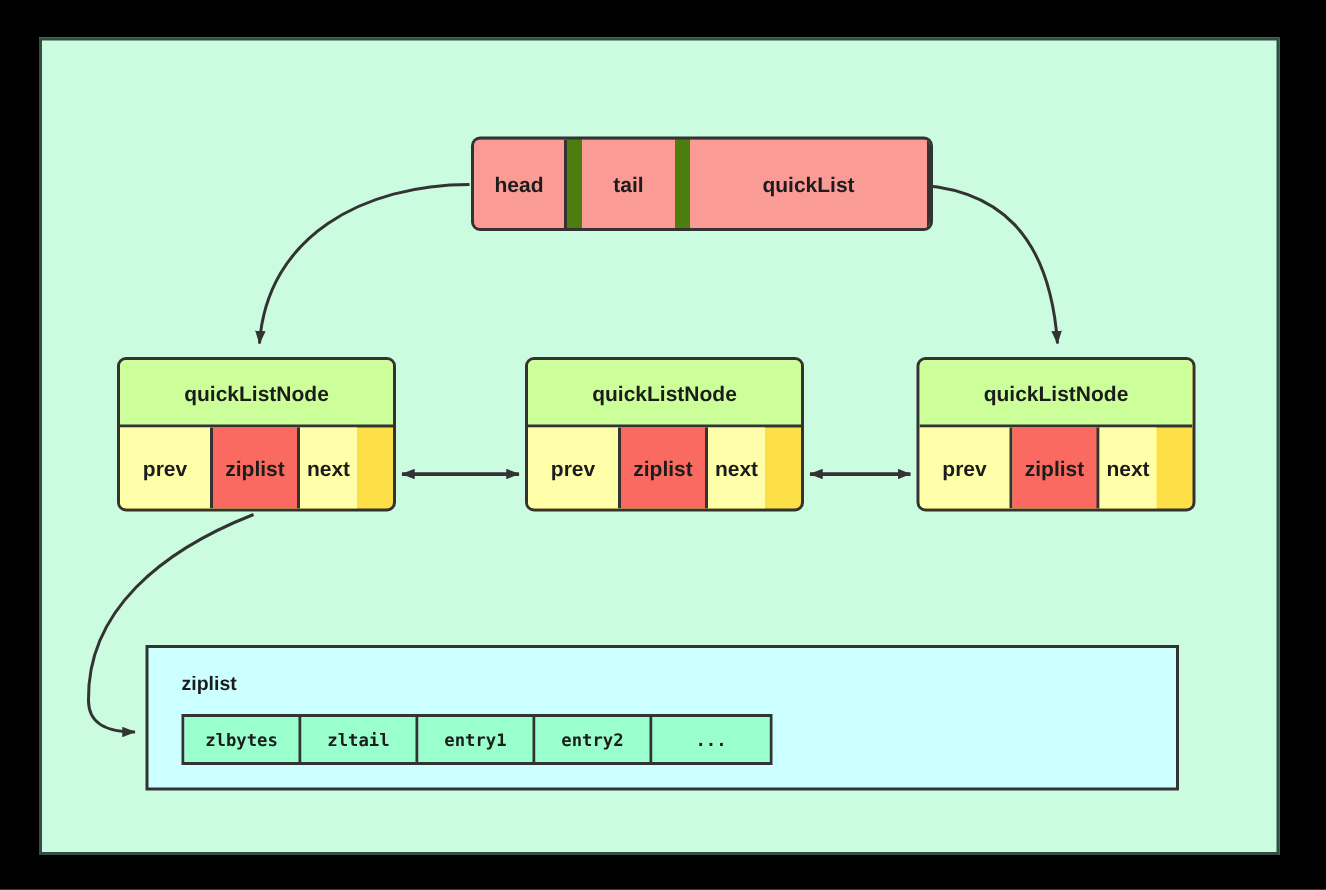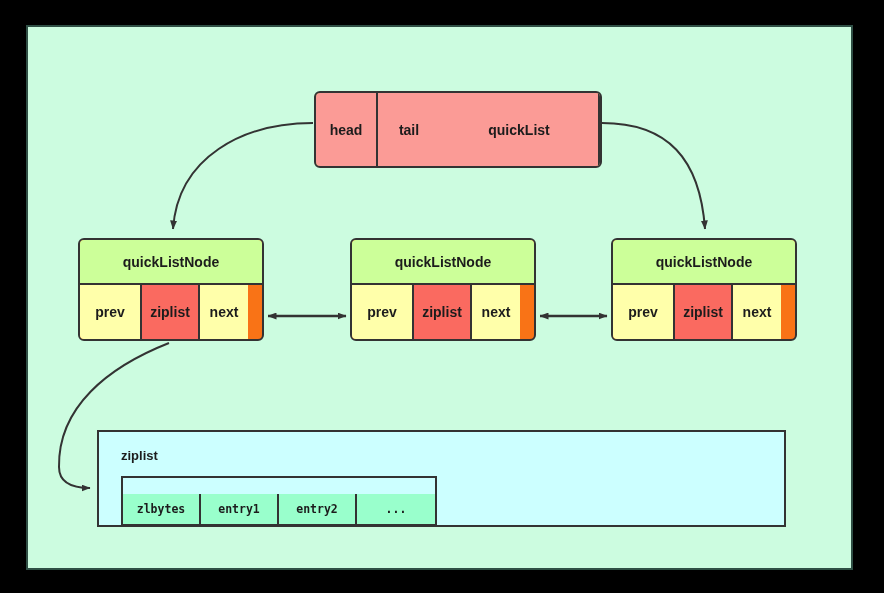--- a/index.html
+++ b/index.html
@@ -32,27 +32,28 @@
     width: 100%;
     height: 100%;
     pointer-events: none;
   }
 
   
   .quicklist-box {
     position: absolute;
     left: 286px;
     top: 64px;
-    height: 77px;
+    height: 63px;
     display: flex;
     border: 2px solid #333333;
     border-radius: 6px;
     box-sizing: border-box;
     background: #4d7c0f;
     overflow: hidden;
+    gap: 10px;
   }
   .quicklist-cell {
     display: flex;
     align-items: center;
     justify-content: center;
     background: #fb9b96;
     color: #1c1c1c;
     font-size: 14px;
     font-weight: bold;
     box-sizing: border-box;
@@ -63,21 +64,21 @@
 
   
   .node {
     position: absolute;
     width: 186px;
     height: 103px;
     border: 2px solid #333333;
     border-radius: 6px;
     box-sizing: border-box;
     overflow: hidden;
-    background: #f97316;
+    background: #fde047;
   }
   .node-title {
     height: 45px;
     background: #ccff99;
     display: flex;
     align-items: center;
     justify-content: center;
     font-size: 14px;
     font-weight: bold;
     color: #1c1c1c;
@@ -93,21 +94,21 @@
     display: flex;
     align-items: center;
     justify-content: center;
     font-size: 14px;
     font-weight: bold;
     color: #1c1c1c;
     box-sizing: border-box;
   }
   .node-field.prev { width: 62px; background: #ffffaa; border-right: 2px solid #333333; }
   .node-field.zl   { width: 58px; background: #fa6a60; border-right: 2px solid #333333; }
-  .node-field.next { width: 48px; background: #ffffaa; }
+  .node-field.next { width: 38px; background: #ffffaa; }
 
   #node1 { left: 50px;  top: 211px; }
   #node2 { left: 322px; top: 211px; }
   #node3 { left: 583px; top: 211px; }
 
   
   #ziplist-box {
     position: absolute;
     left: 69px;
     top: 403px;
@@ -139,21 +140,20 @@
     display: flex;
     align-items: center;
     justify-content: center;
     background: #99ffcc;
     color: #1c1c1c;
     font-family: "DejaVu Sans Mono", monospace;
     font-size: 11.5px;
     font-weight: bold;
     border-right: 2px solid #333333;
     box-sizing: border-box;
-    margin-top: 16px;
   }
   .zl-cell:last-child { border-right: none; }
 </style>
 </head>
 <body>
 
 <div id="canvas">
 
   <svg id="svg-arrows" viewBox="0 0 823 541" preserveAspectRatio="none">
     <defs>
@@ -206,19 +206,20 @@
       <div class="node-field prev">prev</div>
       <div class="node-field zl">ziplist</div>
       <div class="node-field next">next</div>
     </div>
   </div>
 
   <div id="ziplist-box">
     <div id="ziplist-label">ziplist</div>
     <div id="ziplist-cells">
       <div class="zl-cell">zlbytes</div>
+      <div class="zl-cell">zltail</div>
       <div class="zl-cell">entry1</div>
       <div class="zl-cell">entry2</div>
       <div class="zl-cell">...</div>
     </div>
   </div>
 
 </div>
 
 </body></html>

